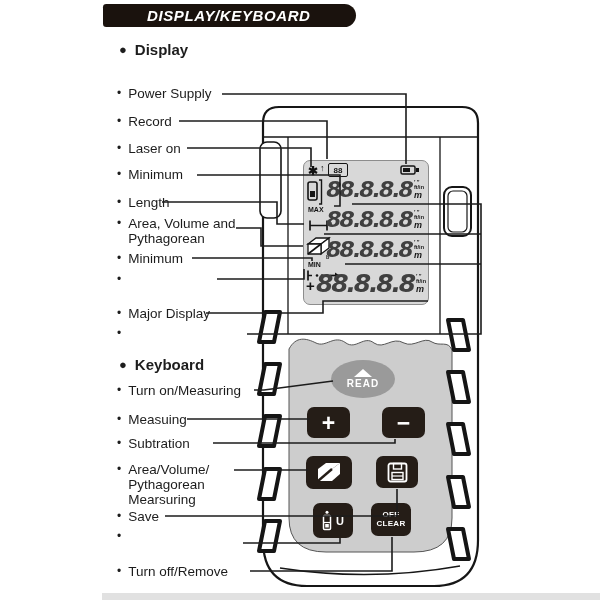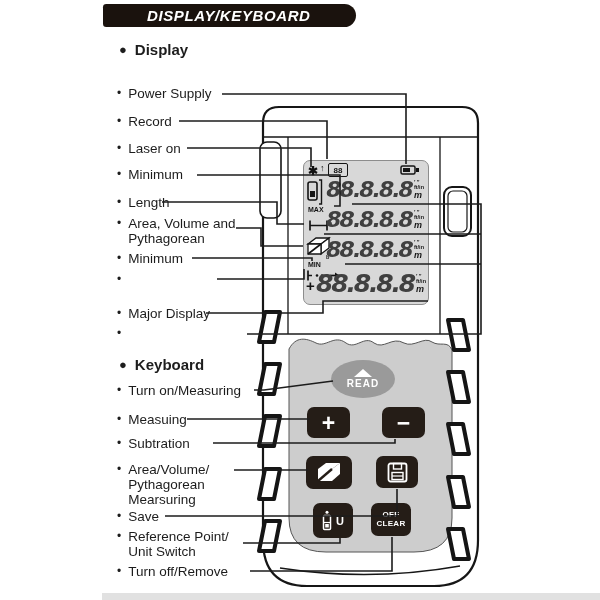--- a/index.html
+++ b/index.html
@@ -138,22 +138,20 @@
         <span class="txt">Area/Volume/
 Pythagorean
 Mearsuring</span>
       </div>
       <div class="lbl" style="top: 509px;">
         <span class="dot">•</span>
         <span class="txt">Save</span>
       </div>
       <div class="lbl" style="top: 529px;">
         <span class="dot">•</span>
-        <span class="txt">Reference Point/
-Unit Switch</span>
       </div>
       <div class="lbl" style="top: 564px;">
         <span class="dot">•</span>
         <span class="txt">Turn off/Remove</span>
       </div>
     </div>
 
   <svg class="layer" id="device-svg" width="600" height="600" viewBox="0 0 600 600">
 
     <path d="M279,107 H462 Q478,107 478,123 V540 Q478,586 434,586 H307 Q263,586 263,540 V123 Q263,107 279,107 Z" fill="#ffffff" stroke="#161616" stroke-width="2.2"></path>

